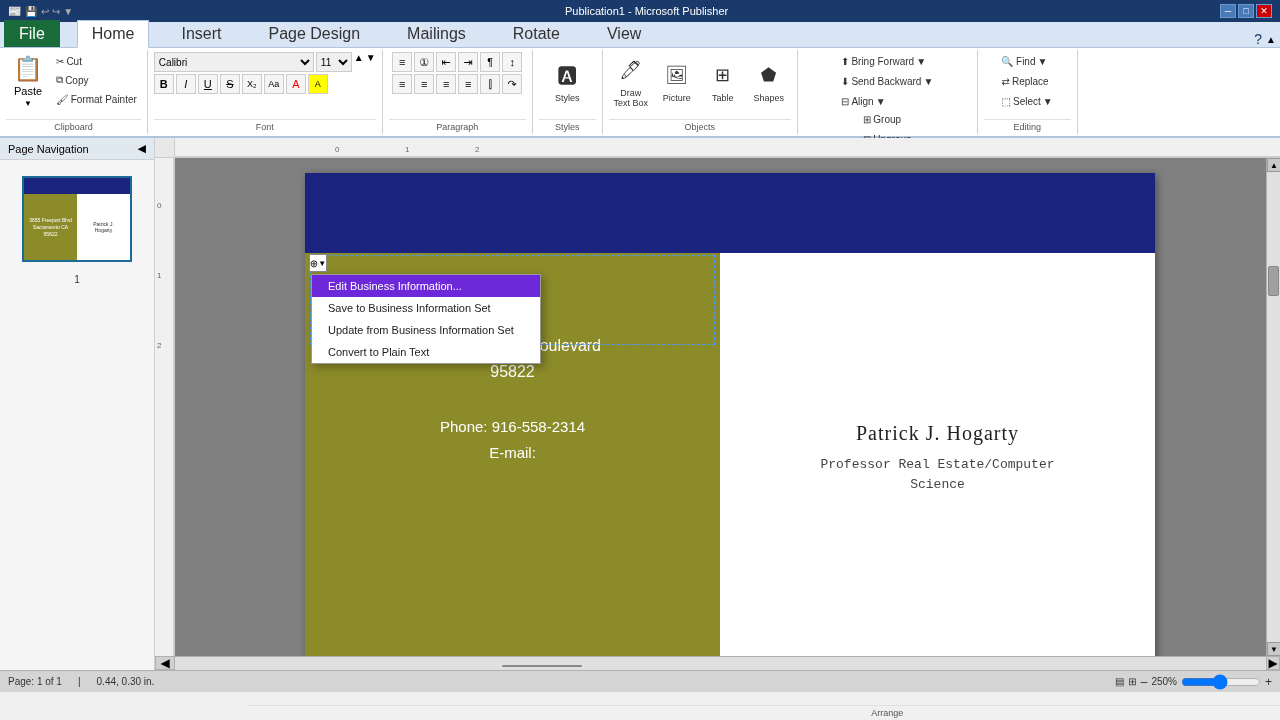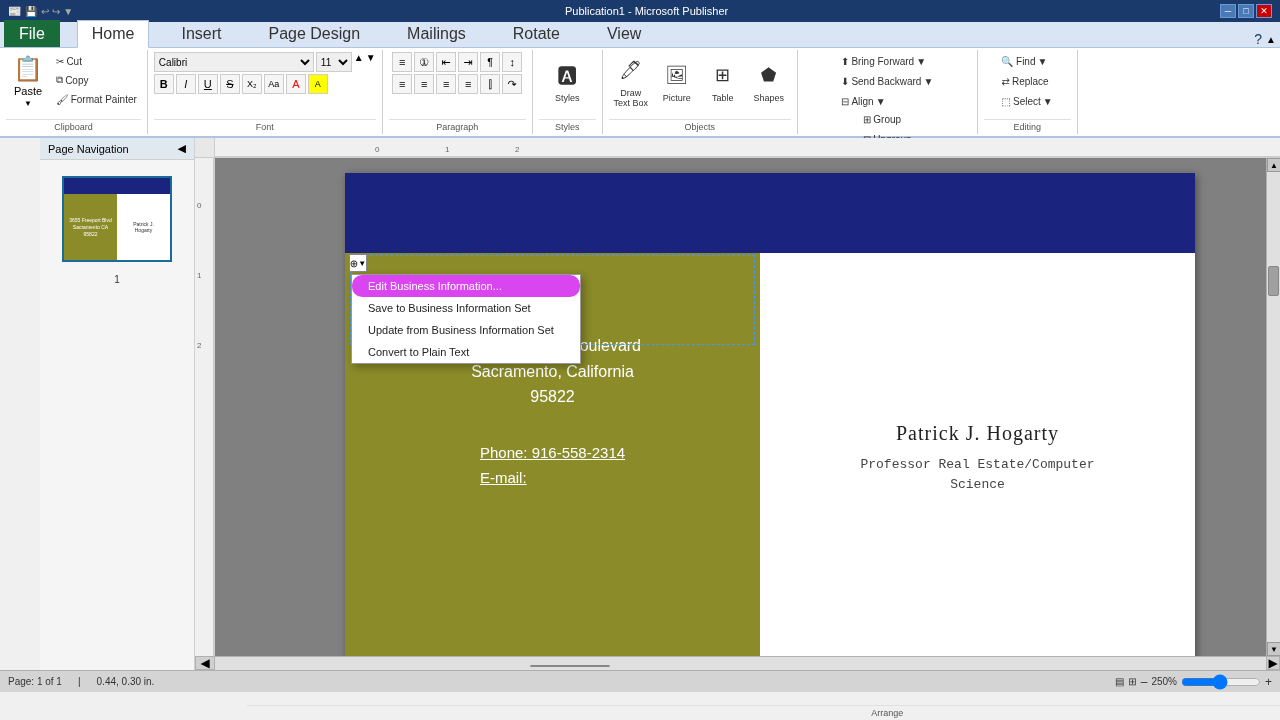--- a/index.html
+++ b/index.html
@@ -124,21 +124,20 @@
       border-radius: 3px;
       font-size: 9px;
       gap: 2px;
     }
     .paste-icon { font-size: 24px; }
 
     
     .main-layout {
       display: flex;
       height: calc(720px - 22px - 26px - 90px - 28px - 22px);
-      padding-left: 40px;
     }
 
     
     .page-nav {
       width: 155px;
       background: #f5f5f5;
       border-right: 1px solid #d0d0d0;
       display: flex;
       flex-direction: column;
     }
@@ -245,38 +244,37 @@
       box-shadow: 3px 3px 8px rgba(0,0,0,0.3);
       z-index: 100;
     }
     .context-menu-item {
       padding: 5px 16px;
       font-size: 11px;
       cursor: pointer;
       color: #222;
     }
     .context-menu-item:hover, .context-menu-item.highlighted {
-      background: #d946ef;
+      background: #6d28d9;
       color: white;
-      border-radius: 10px;
     }
 
     .address-text {
       color: #fff;
       font-size: 16px;
       text-align: center;
       line-height: 1.6;
       margin-top: 60px;
     }
     .contact-text {
       color: #fff;
       font-size: 15px;
+      text-align: center;
       line-height: 1.7;
       margin-top: 30px;
-      text-decoration: underline;
     }
 
     .name-text {
       font-family: 'Times New Roman', serif;
       font-size: 20px;
       color: #222;
       margin-bottom: 10px;
       letter-spacing: 1px;
     }
     .title-text {
@@ -619,21 +617,20 @@
                 <div class="context-dropdown" style="top:18px; left:0px;">
                   <div class="context-menu-item highlighted">Edit Business Information...</div>
                   <div class="context-menu-item">Save to Business Information Set</div>
                   <div class="context-menu-item">Update from Business Information Set</div>
                   <div class="context-menu-item">Convert to Plain Text</div>
                 </div>
               </div>
 
               <div class="address-text">
                 <div>3655 Freeport Boulevard</div>
-                <div>Sacramento, California</div>
                 <div>95822</div>
               </div>
 
               <div class="contact-text">
                 <div>Phone: 916-558-2314</div>
                 <div>E-mail:</div>
               </div>
             </div>
 
             <div class="page-right">

